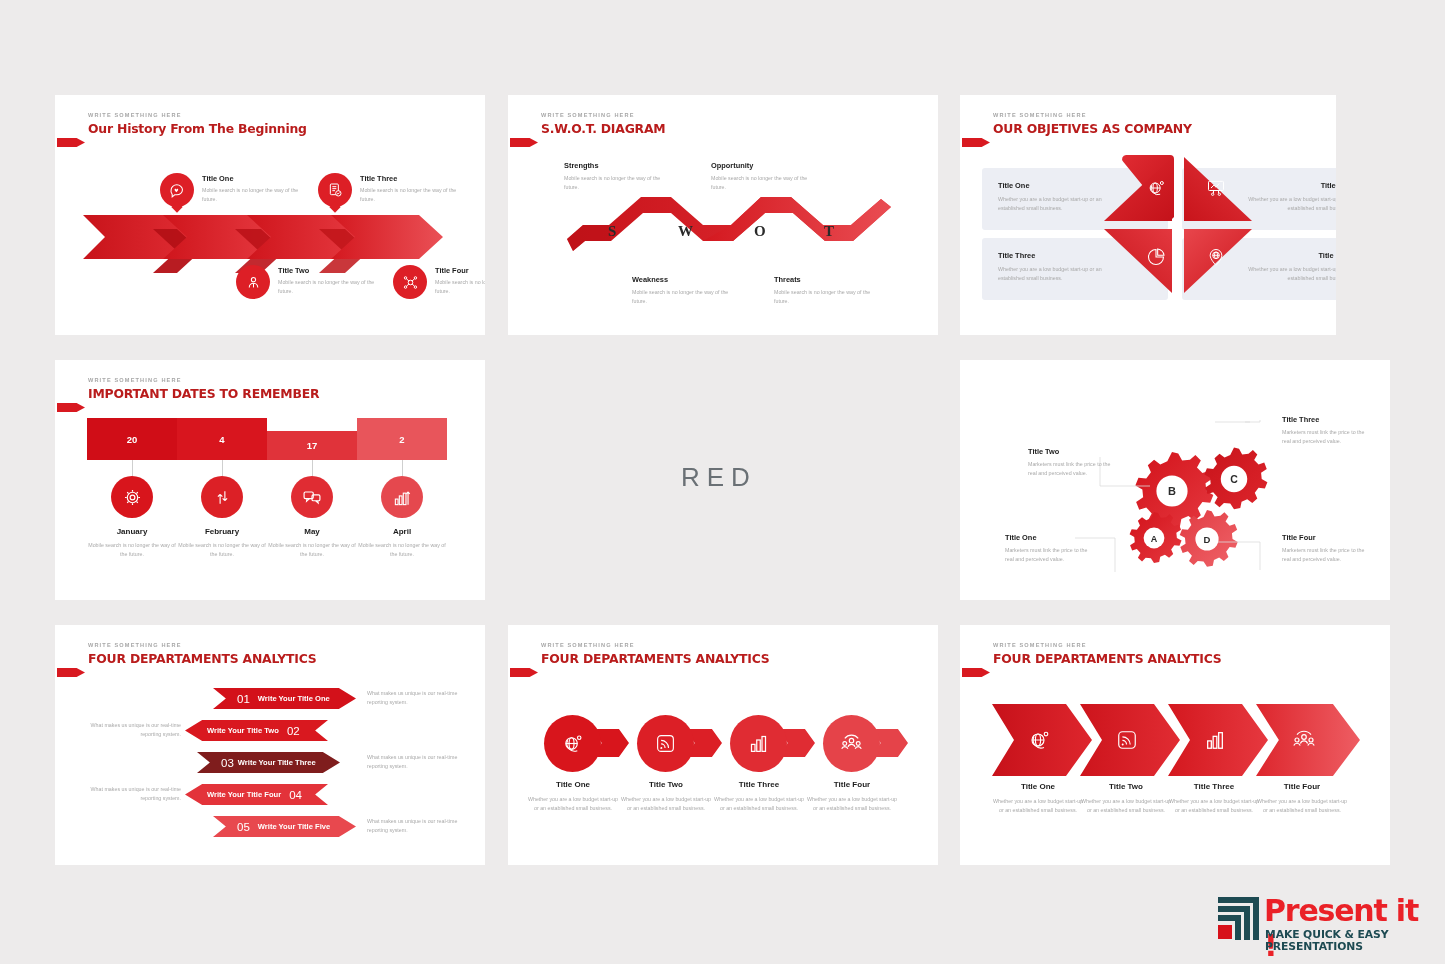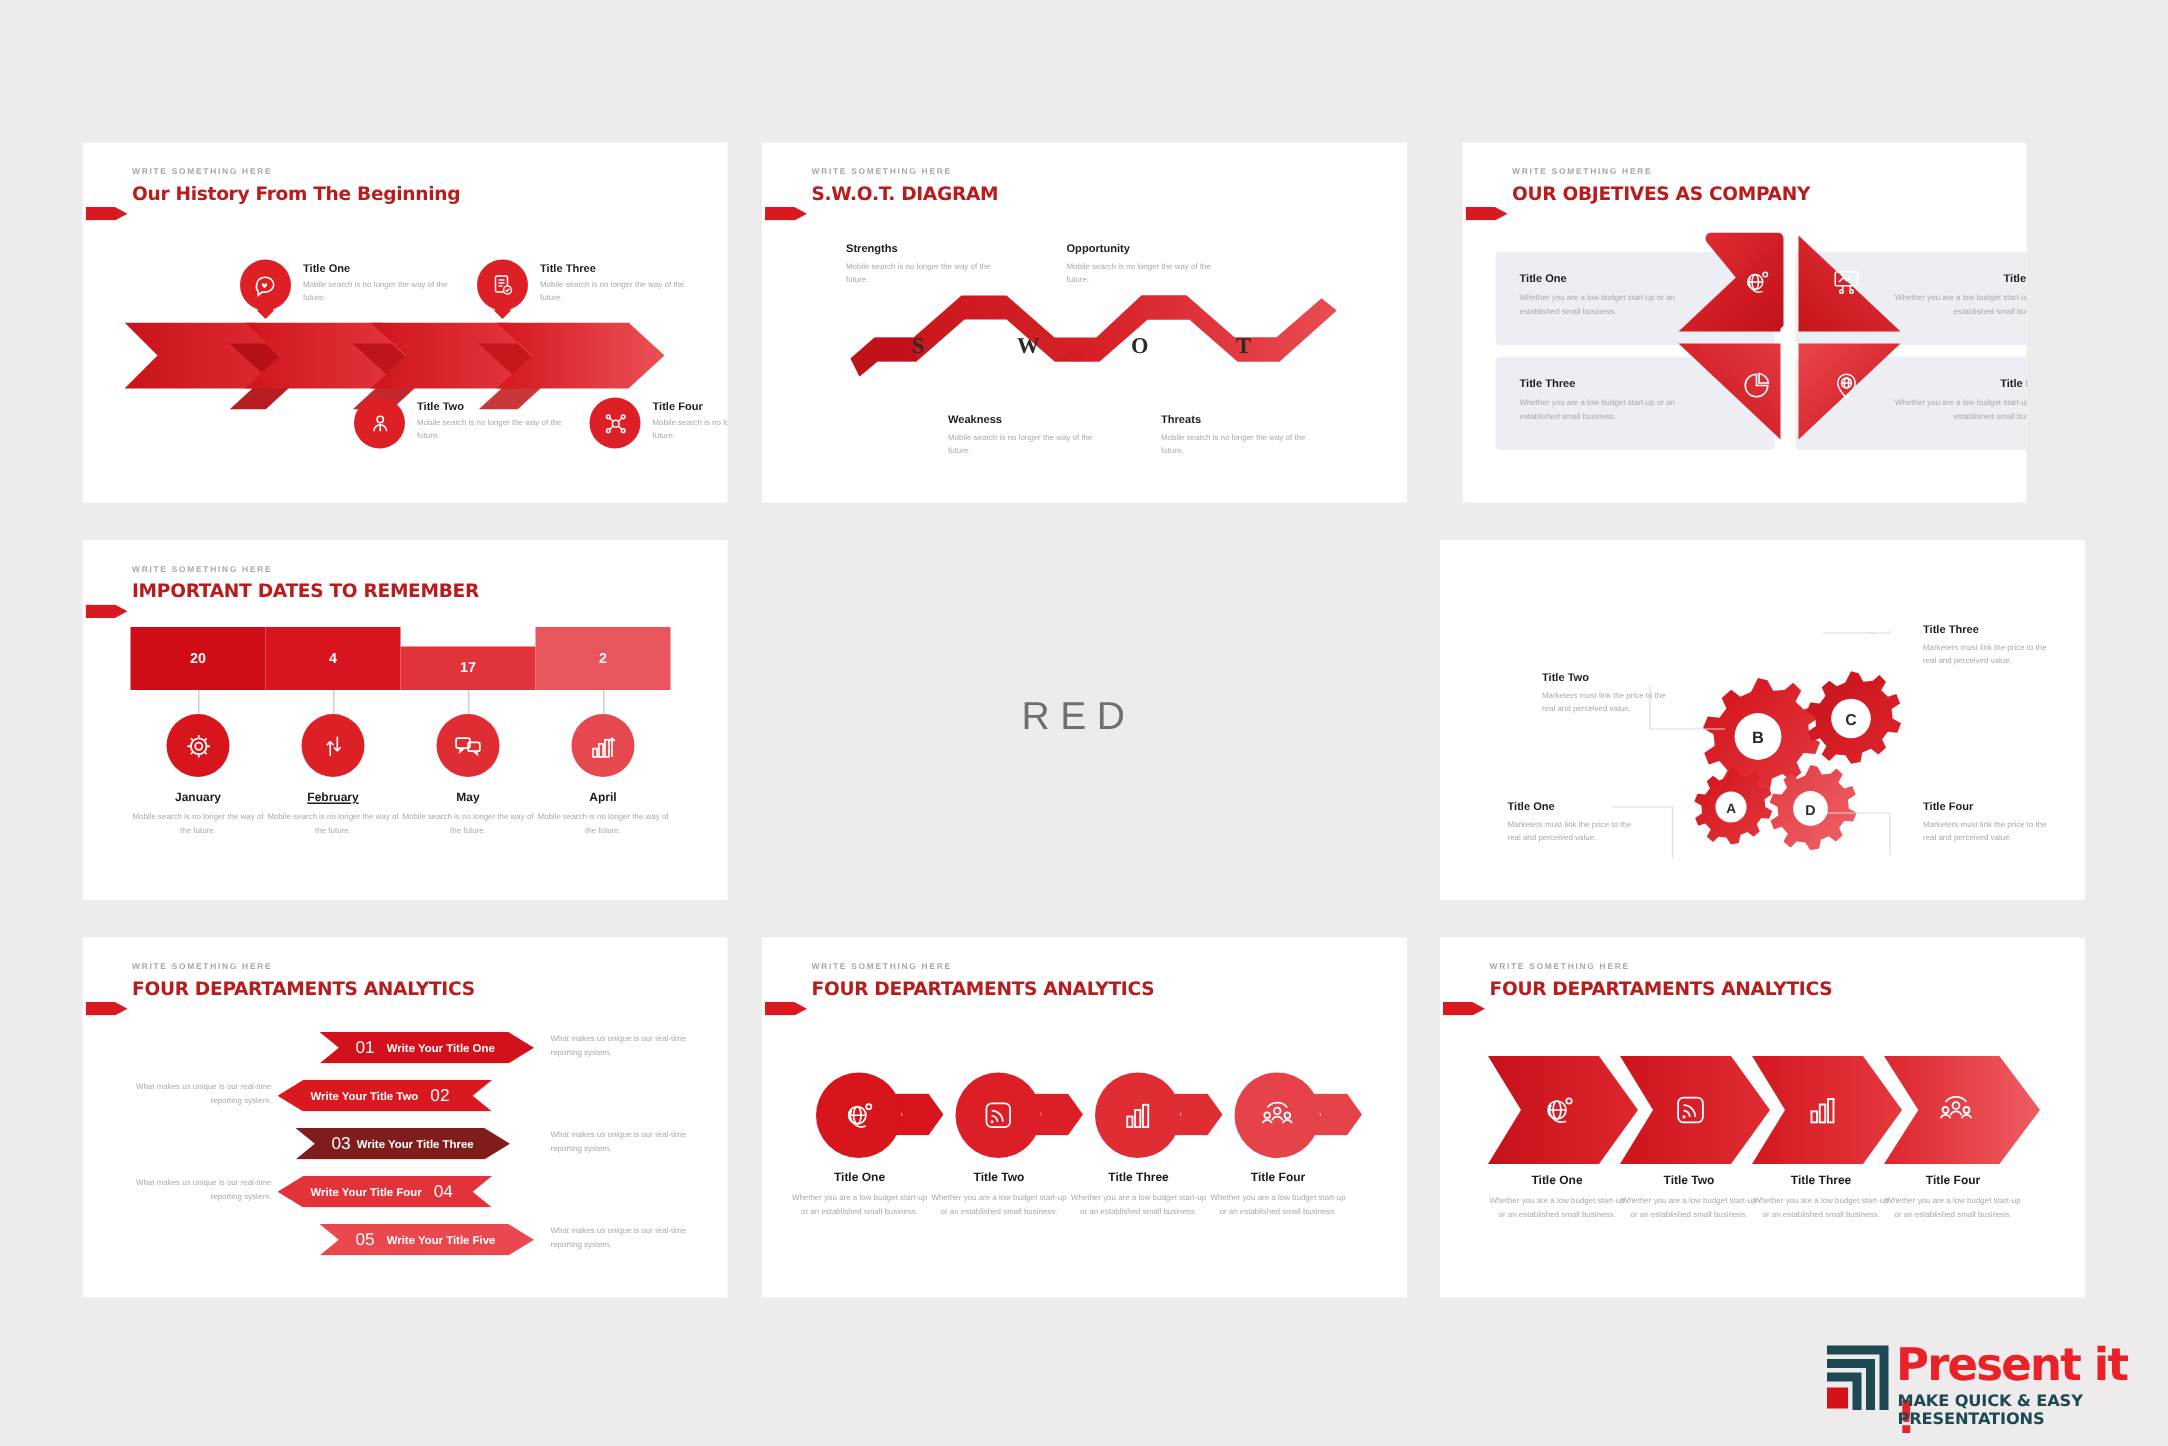--- a/index.html
+++ b/index.html
@@ -258,21 +258,21 @@
     <div class="swot-cap" style="left:124px; top:180px;">
       <div class="ttl-sm">Weakness</div>
       <div class="txt-sm" style="margin-top:4px;">Mobile search is no longer the way of the future.</div>
     </div>
     <div class="swot-cap" style="left:266px; top:180px;">
       <div class="ttl-sm">Threats</div>
       <div class="txt-sm" style="margin-top:4px;">Mobile search is no longer the way of the future.</div>
     </div>
   </div>
 
-  <div class="slide" style="left:960px; top:95px; width:376px; height:240px;margin-left:15px;">
+  <div class="slide" style="left:960px; top:95px; width:376px; height:240px;">
     <div class="slide-head">
       <div class="title-marker"></div>
       <div class="kicker">WRITE SOMETHING HERE</div>
       <div class="slide-title" style="font-family:'DejaVu Sans',sans-serif;font-size:12.4px;">OUR OBJETIVES AS COMPANY</div>
     </div>
 
     <div class="obj-card" style="left:22px; top:73px;">
       <div class="ttl-sm" style="position:absolute;left:16px;top:13px;">Title One</div>
       <div class="txt-sm" style="position:absolute;left:16px;top:27px;width:120px;">Whether you are a low budget start-up or an established small business.</div>
     </div>
@@ -404,21 +404,21 @@
           <path d="M19 21V5M19 5l-2.2 2.6M19 5l2.2 2.6"></path>
         </svg>
       </span>
     </div>
 
     <div class="date-col" style="left:32px; top:167px;">
       <div class="ttl-sm" style="font-size:8px;">January</div>
       <div class="txt-sm" style="margin-top:5px;">Mobile search is no longer the way of the future.</div>
     </div>
     <div class="date-col" style="left:122px; top:167px;">
-      <div class="ttl-sm" style="font-size:8px;text-decoration:underline;">February</div>
+      <div class="ttl-sm" style="font-size:8px;">February</div>
       <div class="txt-sm" style="margin-top:5px;">Mobile search is no longer the way of the future.</div>
     </div>
     <div class="date-col" style="left:212px; top:167px;">
       <div class="ttl-sm" style="font-size:8px;">May</div>
       <div class="txt-sm" style="margin-top:5px;">Mobile search is no longer the way of the future.</div>
     </div>
     <div class="date-col" style="left:302px; top:167px;">
       <div class="ttl-sm" style="font-size:8px;">April</div>
       <div class="txt-sm" style="margin-top:5px;">Mobile search is no longer the way of the future.</div>
     </div>

